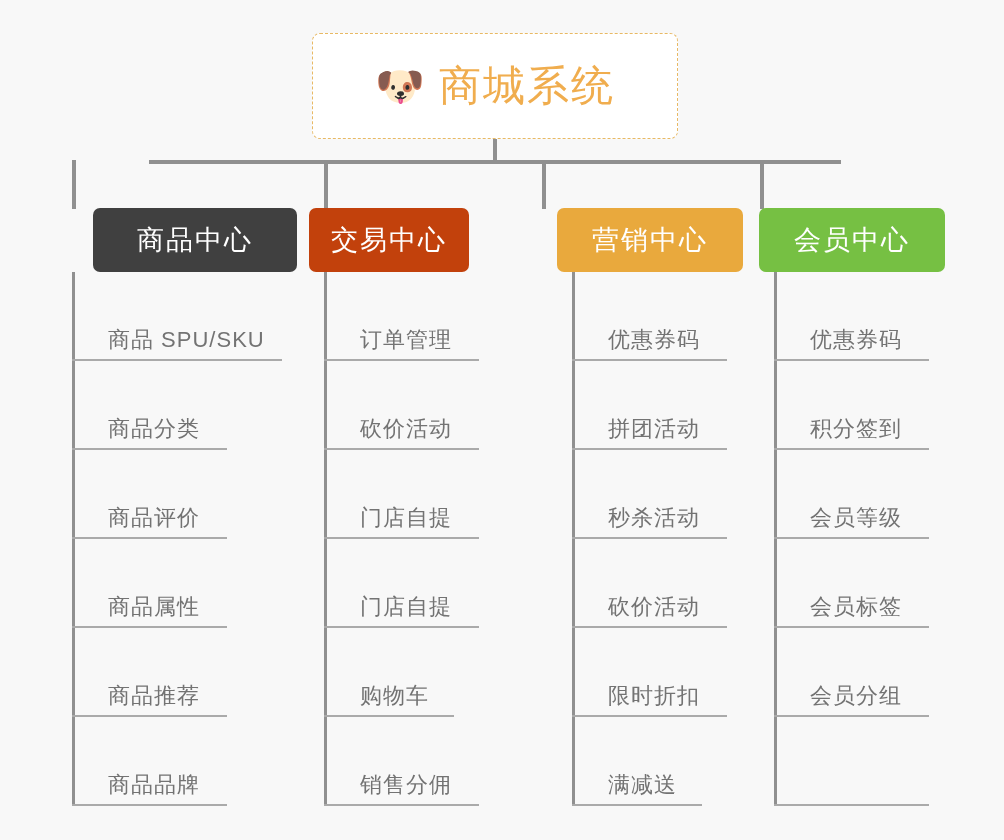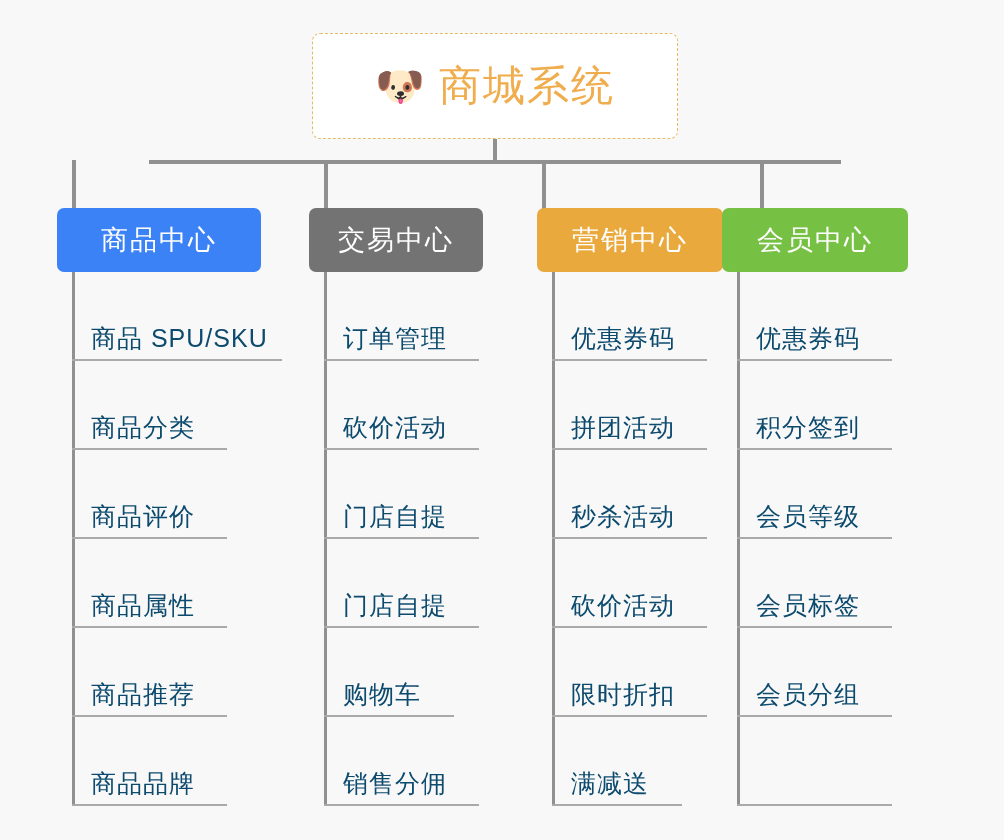--- a/index.html
+++ b/index.html
@@ -102,24 +102,24 @@
   }
   .item-line {
     position: absolute;
     left: -3px;
     bottom: 0;
     height: 2px;
     background: #aaaaaa;
   }
   .item-label {
     position: relative;
-    font-size: 25px;
-    color: #0c4a6e;
+    font-size: 22px;
+    color: #737373;
     white-space: nowrap;
-    padding: 0 18px 6px 16px;
+    padding: 0 18px 6px 33px;
     letter-spacing: 1px;
   }
 </style>
 </head>
 <body>
 
 <div class="canvas">
 
   <div class="root-node">
     <span class="root-emoji">🐶</span>
@@ -128,21 +128,21 @@
 
   <div class="conn conn-stem"></div>
   <div class="conn conn-bar"></div>
   <div class="conn conn-drop" id="drop0" style="left: 72px;"></div>
   <div class="conn conn-drop" id="drop1" style="left: 324px;"></div>
   <div class="conn conn-drop" id="drop2" style="left: 542px;"></div>
   <div class="conn conn-drop" id="drop3" style="left: 760px;"></div>
 
   <div id="columns-host">
       <div class="column" style="left: 57px;">
-        <div class="cat-box" style="background: #3b82f6; width: 204px;">
+        <div class="cat-box" style="background: #404040; width: 204px; margin-left: 36px;">
           <span>商品中心</span>
         </div>
         <div class="items">
           <div class="item">
             <span class="item-label">商品 SPU/SKU</span>
             <span class="item-line" style="width: 210px;"></span>
           </div>
           <div class="item">
             <span class="item-label">商品分类</span>
             <span class="item-line" style="width: 155px;"></span>
@@ -159,21 +159,21 @@
             <span class="item-label">商品推荐</span>
             <span class="item-line" style="width: 155px;"></span>
           </div>
           <div class="item">
             <span class="item-label">商品品牌</span>
             <span class="item-line" style="width: 155px;"></span>
           </div>
         </div>
       </div>
       <div class="column" style="left: 309px;">
-        <div class="cat-box" style="background: #737373; width: 174px;">
+        <div class="cat-box" style="background: #c2410c; width: 160px;">
           <span>交易中心</span>
         </div>
         <div class="items">
           <div class="item">
             <span class="item-label">订单管理</span>
             <span class="item-line" style="width: 155px;"></span>
           </div>
           <div class="item">
             <span class="item-label">砍价活动</span>
             <span class="item-line" style="width: 155px;"></span>
@@ -189,21 +189,21 @@
           <div class="item">
             <span class="item-label">购物车</span>
             <span class="item-line" style="width: 130px;"></span>
           </div>
           <div class="item">
             <span class="item-label">销售分佣</span>
             <span class="item-line" style="width: 155px;"></span>
           </div>
         </div>
       </div>
-      <div class="column" style="left: 537px;">
+      <div class="column" style="left: 557px;">
         <div class="cat-box" style="background: rgb(233, 169, 61); width: 186px;">
           <span>营销中心</span>
         </div>
         <div class="items">
           <div class="item">
             <span class="item-label">优惠券码</span>
             <span class="item-line" style="width: 155px;"></span>
           </div>
           <div class="item">
             <span class="item-label">拼团活动</span>
@@ -220,21 +220,21 @@
           <div class="item">
             <span class="item-label">限时折扣</span>
             <span class="item-line" style="width: 155px;"></span>
           </div>
           <div class="item">
             <span class="item-label">满减送</span>
             <span class="item-line" style="width: 130px;"></span>
           </div>
         </div>
       </div>
-      <div class="column" style="left: 722px;">
+      <div class="column" style="left: 759px;">
         <div class="cat-box" style="background: rgb(118, 192, 67); width: 186px;">
           <span>会员中心</span>
         </div>
         <div class="items">
           <div class="item">
             <span class="item-label">优惠券码</span>
             <span class="item-line" style="width: 155px;"></span>
           </div>
           <div class="item">
             <span class="item-label">积分签到</span>

